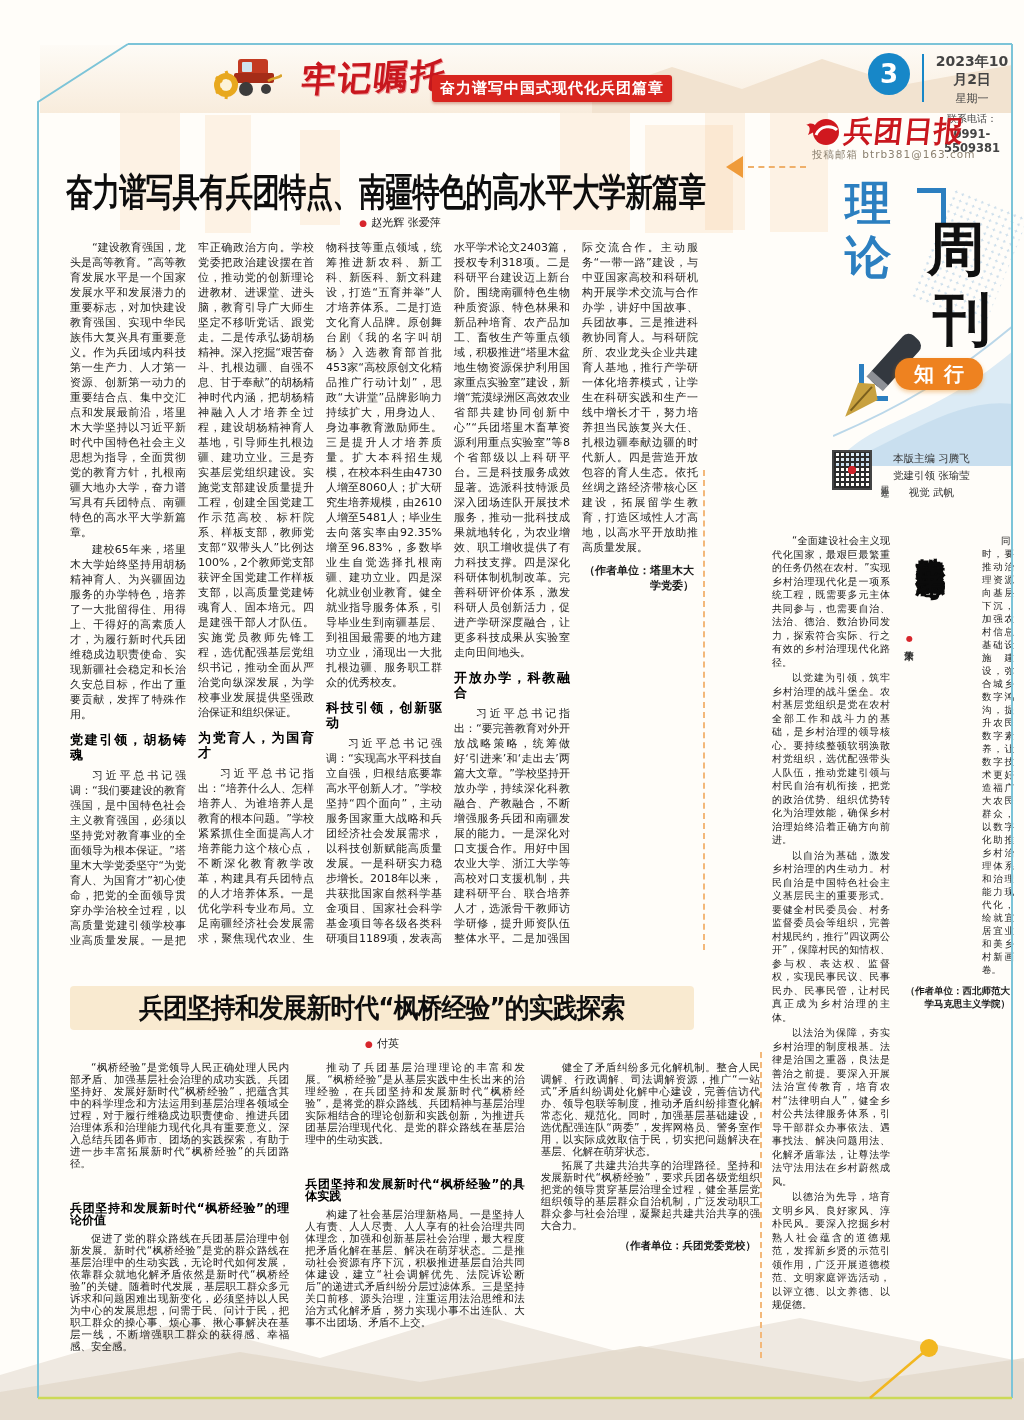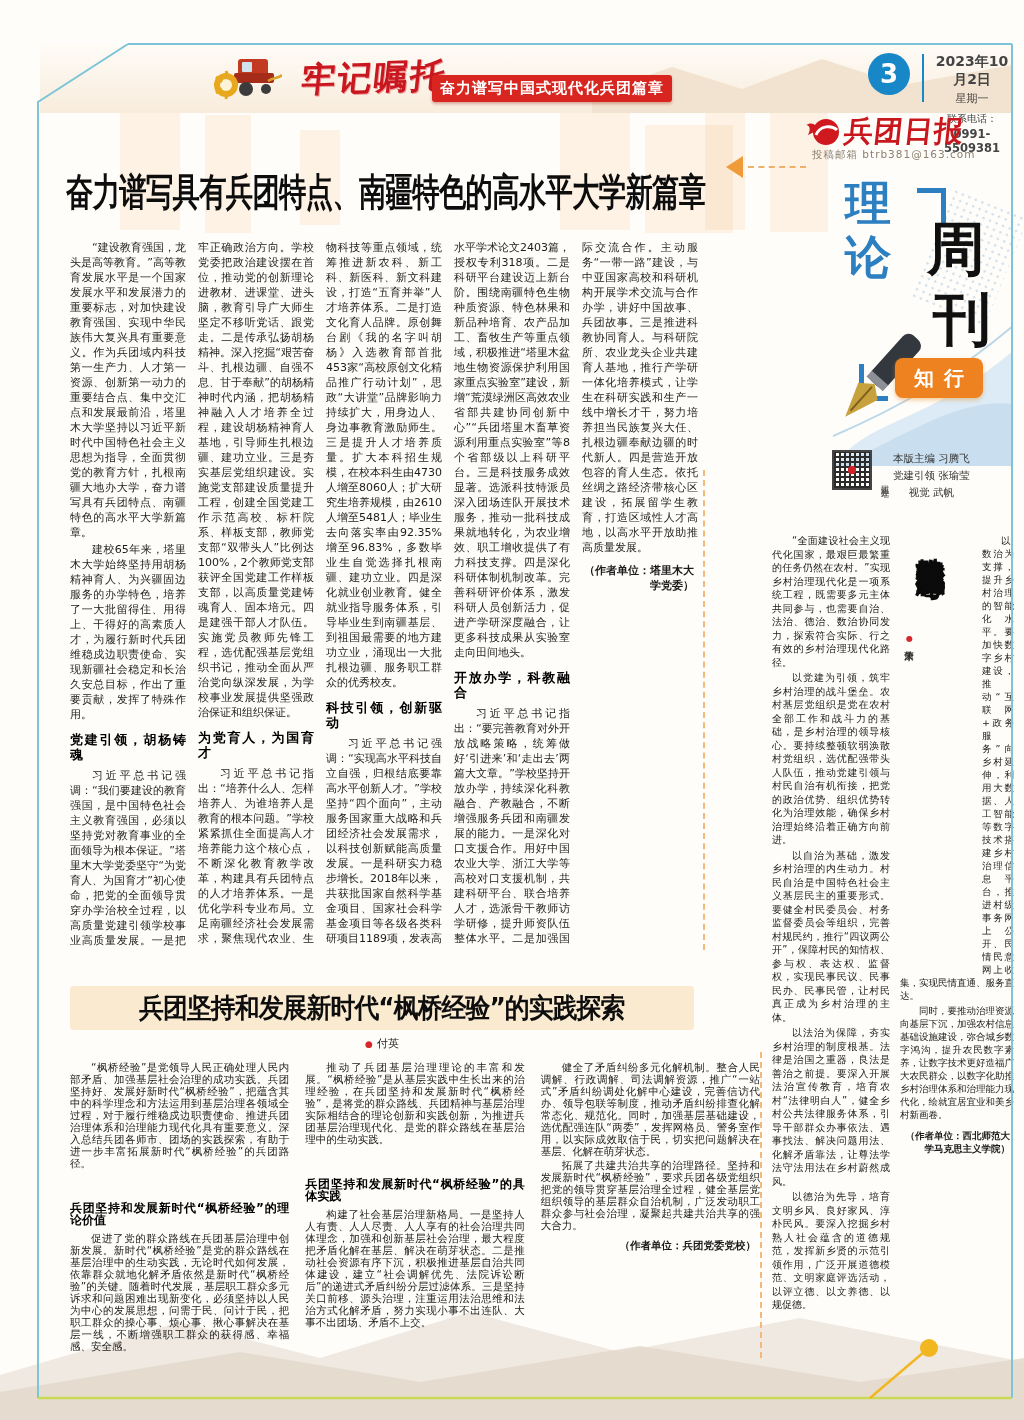--- a/index.html
+++ b/index.html
@@ -51,23 +51,23 @@
   
   .masthead{position:absolute;left:833px;top:168px;width:180px;height:292px;z-index:2;}
   .mh-dots{position:absolute;right:4px;top:30px;width:80px;height:120px;transform:rotate(22deg);
           background:radial-gradient(#c9dcea 1.2px,transparent 1.4px);background-size:7px 7px;opacity:.9;}
   .mh-char{position:absolute;font-weight:900;line-height:1;z-index:2;}
   .mh-li{color:#2c7fc0;font-size:46px;}
   .mh-zk{color:#101010;font-size:58px;}
   .mh-br{position:absolute;z-index:2;}
   .br1{left:84px;top:20px;width:24px;height:32px;border-top:5px solid #2c7fc0;border-right:5px solid #2c7fc0;}
   .br2{left:26px;top:196px;width:24px;height:32px;border-left:5px solid #2c7fc0;border-bottom:5px solid #2c7fc0;}
-  .mh-zhixing{position:absolute;left:62px;top:190px;width:88px;height:40px;background:#ee8220;color:#fff;
+  .mh-zhixing{position:absolute;left:62px;top:190px;width:88px;height:32px;background:#ee8220;color:#fff;
           font-size:20px;font-weight:900;letter-spacing:10px;display:flex;align-items:center;justify-content:center;
-          padding-left:10px;box-sizing:border-box;border-radius:8px;box-shadow:0 2px 4px rgba(230,140,30,.45);z-index:3;}
+          padding-left:10px;box-sizing:border-box;border-radius:15px;box-shadow:0 2px 4px rgba(230,140,30,.45);z-index:3;}
   .mh-pen{position:absolute;left:-8px;top:150px;z-index:2;}
   
   .credits{position:absolute;left:832px;top:448px;width:182px;height:64px;display:flex;z-index:2;text-align:center;}
   .qr{width:40px;height:40px;margin-top:2px;background:
         radial-gradient(circle at 50% 50%, #d0232a 0 4px, transparent 4.5px),
         repeating-linear-gradient(0deg,#2b2b2b 0 2px,transparent 2px 5px),
         repeating-linear-gradient(90deg,#2b2b2b 0 2px,transparent 2px 5px);
       border:2px solid #444;box-sizing:border-box;}
   .qr-caption{writing-mode:vertical-rl;font-size:8px;color:#555;margin:2px 4px 0 6px;letter-spacing:1px;}
   .credit-lines{font-size:10.5px;line-height:17px;color:#333;margin-top:2px;white-space:nowrap;}
@@ -144,20 +144,21 @@
     <span class="logo-name">兵团日报</span>
   </div>
   <div class="email-line">
     <span>投稿邮箱</span>
     <span>btrb381@163.com</span>
   </div>
 
   <h1 class="lead-headline">奋力谱写具有兵团特点、南疆特色的高水平大学新篇章</h1>
   <div class="headline-arrow"></div>
   <div class="headline-dash"></div>
+  <div class="byline lead-byline">赵光辉 张爱萍</div>
   <div class="lead-body">
       <p class="para">“建设教育强国，龙头是高等教育。”高等教育发展水平是一个国家发展水平和发展潜力的重要标志，对加快建设教育强国、实现中华民族伟大复兴具有重要意义。作为兵团域内科技第一生产力、人才第一资源、创新第一动力的重要结合点、集中交汇点和发展最前沿，塔里木大学坚持以习近平新时代中国特色社会主义思想为指导，全面贯彻党的教育方针，扎根南疆大地办大学，奋力谱写具有兵团特点、南疆特色的高水平大学新篇章。</p>
       <p class="para">建校65年来，塔里木大学始终坚持用胡杨精神育人、为兴疆固边服务的办学特色，培养了一大批留得住、用得上、干得好的高素质人才，为履行新时代兵团维稳戍边职责使命、实现新疆社会稳定和长治久安总目标，作出了重要贡献，发挥了特殊作用。</p>
       <p class="subhead">党建引领，胡杨铸魂</p>
       <p class="para">习近平总书记强调：“我们要建设的教育强国，是中国特色社会主义教育强国，必须以坚持党对教育事业的全面领导为根本保证。”塔里木大学党委坚守“为党育人、为国育才”初心使命，把党的全面领导贯穿办学治校全过程，以高质量党建引领学校事业高质量发展。一是把牢正确政治方向。学校党委把政治建设摆在首位，推动党的创新理论进教材、进课堂、进头脑，教育引导广大师生坚定不移听党话、跟党走。二是传承弘扬胡杨精神。深入挖掘“艰苦奋斗、扎根边疆、自强不息、甘于奉献”的胡杨精神时代内涵，把胡杨精神融入人才培养全过程，建设胡杨精神育人基地，引导师生扎根边疆、建功立业。三是夯实基层党组织建设。实施党支部建设质量提升工程，创建全国党建工作示范高校、标杆院系、样板支部，教师党支部“双带头人”比例达100%，2个教师党支部获评全国党建工作样板支部，以高质量党建铸魂育人、固本培元。四是建强干部人才队伍。实施党员教师先锋工程，选优配强基层党组织书记，推动全面从严治党向纵深发展，为学校事业发展提供坚强政治保证和组织保证。</p>
       <p class="subhead">为党育人，为国育才</p>
       <p class="para">习近平总书记指出：“培养什么人、怎样培养人、为谁培养人是教育的根本问题。”学校紧紧抓住全面提高人才培养能力这个核心点，不断深化教育教学改革，构建具有兵团特点的人才培养体系。一是优化学科专业布局。立足南疆经济社会发展需求，聚焦现代农业、生物科技等重点领域，统筹推进新农科、新工科、新医科、新文科建设，打造“五育并举”人才培养体系。二是打造文化育人品牌。原创舞台剧《我的名字叫胡杨》入选教育部首批453家“高校原创文化精品推广行动计划”，思政“大讲堂”品牌影响力持续扩大，用身边人、身边事教育激励师生。三是提升人才培养质量。扩大本科招生规模，在校本科生由4730人增至8060人；扩大研究生培养规模，由2610人增至5481人；毕业生去向落实率由92.35%增至96.83%，多数毕业生自觉选择扎根南疆、建功立业。四是深化就业创业教育。健全就业指导服务体系，引导毕业生到南疆基层、到祖国最需要的地方建功立业，涌现出一大批扎根边疆、服务职工群众的优秀校友。</p>
       <p class="subhead">科技引领，创新驱动</p>
       <p class="para">习近平总书记强调：“实现高水平科技自立自强，归根结底要靠高水平创新人才。”学校坚持“四个面向”，主动服务国家重大战略和兵团经济社会发展需求，以科技创新赋能高质量发展。一是科研实力稳步增长。2018年以来，共获批国家自然科学基金项目、国家社会科学基金项目等各级各类科研项目1189项，发表高水平学术论文2403篇，授权专利318项。二是科研平台建设迈上新台阶。围绕南疆特色生物种质资源、特色林果和新品种培育、农产品加工、畜牧生产等重点领域，积极推进“塔里木盆地生物资源保护利用国家重点实验室”建设，新增“荒漠绿洲区高效农业省部共建协同创新中心”“兵团塔里木畜草资源利用重点实验室”等8个省部级以上科研平台。三是科技服务成效显著。选派科技特派员深入团场连队开展技术服务，推动一批科技成果就地转化，为农业增效、职工增收提供了有力科技支撑。四是深化科研体制机制改革。完善科研评价体系，激发科研人员创新活力，促进产学研深度融合，让更多科技成果从实验室走向田间地头。</p>
       <p class="subhead">开放办学，科教融合</p>
@@ -207,21 +208,20 @@
         <p class="para">以自治为基础，激发乡村治理的内生动力。村民自治是中国特色社会主义基层民主的重要形式。要健全村民委员会、村务监督委员会等组织，完善村规民约，推行“四议两公开”，保障村民的知情权、参与权、表达权、监督权，实现民事民议、民事民办、民事民管，让村民真正成为乡村治理的主体。</p>
         <p class="para">以法治为保障，夯实乡村治理的制度根基。法律是治国之重器，良法是善治之前提。要深入开展法治宣传教育，培育农村“法律明白人”，健全乡村公共法律服务体系，引导干部群众办事依法、遇事找法、解决问题用法、化解矛盾靠法，让尊法学法守法用法在乡村蔚然成风。</p>
         <p class="para">以德治为先导，培育文明乡风、良好家风、淳朴民风。要深入挖掘乡村熟人社会蕴含的道德规范，发挥新乡贤的示范引领作用，广泛开展道德模范、文明家庭评选活动，以评立德、以文养德、以规促德。</p>
       </div>
     <div class="ra-col ra-right">
       <div class="ra-titlebox">
         <div class="ra-author">朱荣康</div>
         <div class="ra-title">助推乡村治理现代化的路径思考</div>
       </div>
       <div>
-          <p class="para">以数治为支撑，提升乡村治理的智能化水平。要加快数字乡村建设，推动“互联网+政务服务”向乡村延伸，利用大数据、人工智能等数字技术搭建乡村治理信息平台，推进村级事务网上公开、民情民意网上收集，实现民情直通、服务直达。</p>
           <p class="para">同时，要推动治理资源向基层下沉，加强农村信息基础设施建设，弥合城乡数字鸿沟，提升农民数字素养，让数字技术更好造福广大农民群众，以数字化助推乡村治理体系和治理能力现代化，绘就宜居宜业和美乡村新画卷。</p>
           <p class="attribution">（作者单位：西北师范大学马克思主义学院）</p>
         </div>
     </div>
   </div>
   <div class="divider-v" style="left:760px;top:1052px;height:306px;"></div>
 
   <div class="second">
     <div class="sec-band">
       <div class="sec-headline">兵团坚持和发展新时代“枫桥经验”的实践探索</div>

